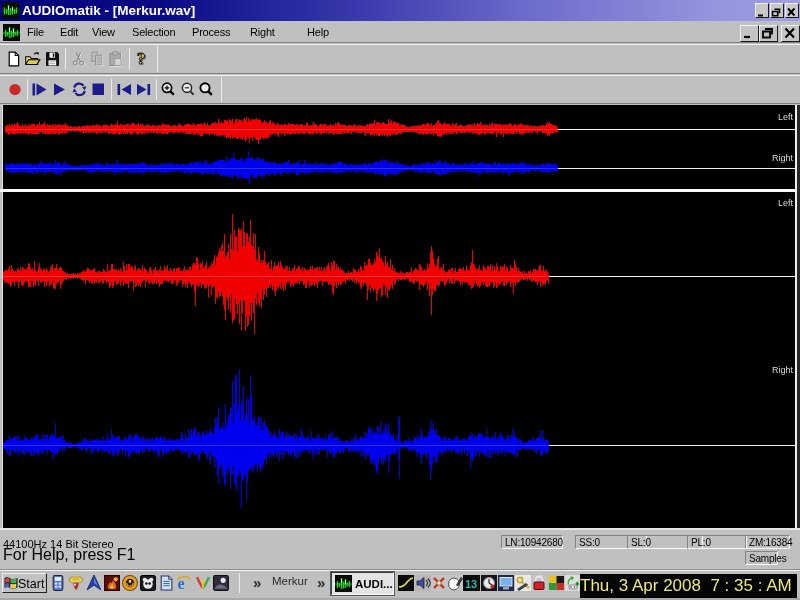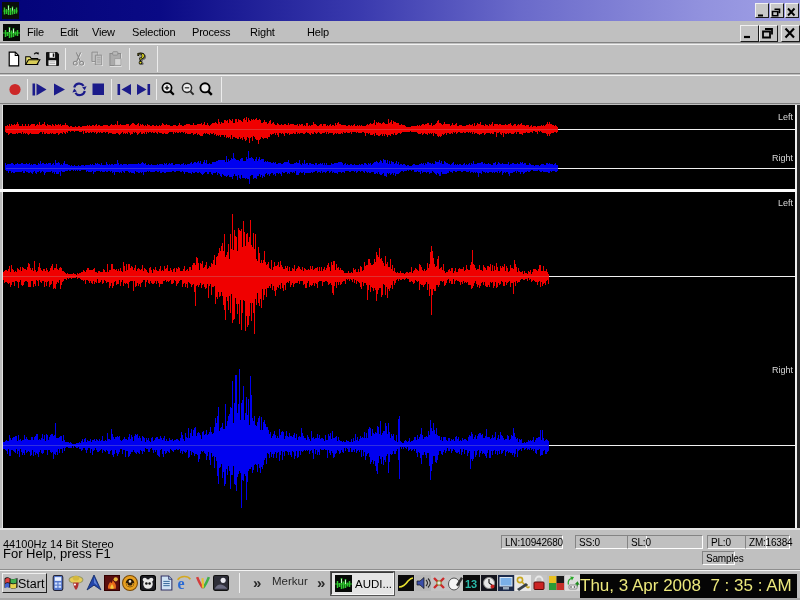--- a/index.html
+++ b/index.html
@@ -25,20 +25,21 @@
 </style></head>
 <body>
 
 <div id="title" class="abs">
  <svg class="abs" style="left:2px;top:2px" width="17" height="17" viewBox="0 0 17 17">
   <rect x="0" y="0" width="17" height="17" fill="#0a0f0a"></rect>
   <path d="M1 9h15" stroke="#1c8c1c" stroke-width="1"></path>
   <path d="M2.5 5.5v7M4.5 7v5M6.5 3v10M8.5 6v7M10.5 4.5v8M12.5 7v5M14.5 5.5v6" stroke="#2ec82e" stroke-width="1.4"></path>
   <path d="M6.5 4v4M10.5 5.5v3" stroke="#b4f4b4" stroke-width="1"></path>
  </svg>
+ <span class="abs txt">AUDIOmatik - [Merkur.wav]</span>
  <div class="abs wbtn" style="left:755px;top:3px"><svg width="11" height="12" viewBox="0 0 11 12">
         <path d="M2 9.5h5" stroke="#000" stroke-width="2"></path>
       </svg></div>
  <div class="abs wbtn" style="left:770px;top:3px"><svg width="11" height="12" viewBox="0 0 11 12">
         <path d="M3.5 3.2h5v4M1.5 5.5h5.2v4.3H1.5z" stroke="#000" stroke-width="1.6" fill="none"></path>
       </svg></div>
  <div class="abs wbtn" style="left:785px;top:3px"><svg width="11" height="12" viewBox="0 0 11 12">
         <path d="M2 2.5l6.5 7M8.5 2.5l-6.5 7" stroke="#000" stroke-width="1.9"></path>
       </svg></div>
 </div>
@@ -190,27 +191,27 @@
  <path d="M549 340.5H795" stroke="#f0f0f0" stroke-width="1"></path>
  <text class="lbl" x="793" y="15" text-anchor="end">Left</text>
  <text class="lbl" x="793" y="56" text-anchor="end">Right</text>
  <text class="lbl" x="793" y="101" text-anchor="end">Left</text>
  <text class="lbl" x="793" y="268" text-anchor="end">Right</text>
 </svg>
 <div id="clientline" class="abs"></div>
 
 <div id="status" class="abs"></div>
 <span class="abs" style="left:3px;top:538px;font-size:11px">44100Hz 14 Bit Stereo</span>
-<span class="abs" style="left:3px;top:546px;font-size:13px">For Help, press F1</span>
+<span class="abs" style="left:3px;top:546px;font-size:16px">For Help, press F1</span>
 <div class="abs sbox" style="left:501px;top:535px;width:62px">LN:10942680</div>
 <div class="abs sbox" style="left:575px;top:535px;width:72px">SS:0</div>
 <div class="abs sbox" style="left:627px;top:535px;width:76px">SL:0</div>
-<div class="abs sbox" style="left:707px;top:535px;width:60px">PL:0</div>
+<div class="abs sbox" style="left:687px;top:535px;width:60px">PL:0</div>
 <div class="abs sbox" style="left:745px;top:535px;width:45px">ZM:16384</div>
-<div class="abs sbox" style="left:702px;top:551px;width:33px">Samples</div>
+<div class="abs sbox" style="left:745px;top:551px;width:33px">Samples</div>
 
 <div id="taskbar" class="abs"></div>
 <div id="startbtn" class="abs"></div>
 <svg class="abs" style="left:4px;top:575px" width="14" height="16" viewBox="0 0 14 16">
  <path d="M0.5 3.5C2 2 4 2 6 3.2 8 4.4 10 4.4 13.5 3v9.5C10 14 8 14 6 12.8 4 11.6 2 11.6 0.5 13z" fill="#111"></path>
  <path d="M1.3 4c1.5-1.2 3-1.2 4.4-0.4l-0.2 4.2C4 7 2.7 7 1.2 8.2z" fill="#e04040"></path>
  <path d="M6.6 3.7c1.8 0.9 3.6 0.9 6-0.1l-0.2 4.2c-2.2 0.9-4 0.9-5.9 0z" fill="#40b050"></path>
  <path d="M1.1 9c1.5-1.2 2.9-1.2 4.3-0.4l-0.2 4.2c-1.4-0.8-2.8-0.8-4.3 0.4z" fill="#4060d0"></path>
  <path d="M6.3 8.6c1.8 0.9 3.7 0.9 6.1-0.1l-0.2 4.2c-2.3 1-4.2 1-6 0z" fill="#e8d24c"></path>
 </svg>
@@ -276,21 +277,21 @@
 <span class="abs" style="left:253px;top:574px;font-size:15px;font-weight:bold;color:#2a2a2a">»</span>
 <span class="abs" style="left:272px;top:575px;font-size:11.5px;color:#2a2a2a">Merkur</span>
 <span class="abs" style="left:317px;top:574px;font-size:15px;font-weight:bold;color:#2a2a2a">»</span>
 <div id="audibtn" class="abs"></div>
 <svg class="abs" style="left:335px;top:575px" width="17" height="17" viewBox="0 0 17 17">
  <rect x="0" y="0" width="17" height="17" fill="#060906"></rect>
  <path d="M0 9h17" stroke="#1f9e1f" stroke-width="1.2"></path>
  <path d="M2.5 6v7M4.5 8v4M6.5 3v11M8.5 6.5v7M10.5 4v9M12.5 7.5v4M14.5 6v6" stroke="#2ec82e" stroke-width="1.5"></path>
  <path d="M6.5 4v4M10.5 5v4" stroke="#c8f8c8" stroke-width="1"></path>
 </svg>
-<span class="abs" style="left:355px;top:578px;font-size:11.5px;font-weight:normal">AUDI...</span>
+<span class="abs" style="left:355px;top:578px;font-size:11.5px;font-weight:bold">AUDI...</span>
 <svg class="abs" style="left:398px;top:575px" width="16" height="16" viewBox="0 0 16 16">
     <rect width="16" height="16" fill="#0a0a0a"></rect>
     <path d="M1 12c4 0 7-3 9-6 2-2 3-3 5-3" stroke="#e8e030" stroke-width="1.6" fill="none"></path>
   </svg>
 <svg class="abs" style="left:415px;top:575px" width="16" height="16" viewBox="0 0 16 16">
     <rect width="16" height="16" fill="#b8b8b8"></rect>
     <path d="M2 6h3l4-3.5v11L5 10H2z" fill="#3a4ea8" stroke="#111" stroke-width="0.7"></path>
     <path d="M11 5c2 2 2 4 0 6M13 3.5c3 3 3 6 0 9" stroke="#2a2a2a" stroke-width="1.1" fill="none"></path>
   </svg>
 <svg class="abs" style="left:431px;top:575px" width="16" height="16" viewBox="0 0 16 16">

